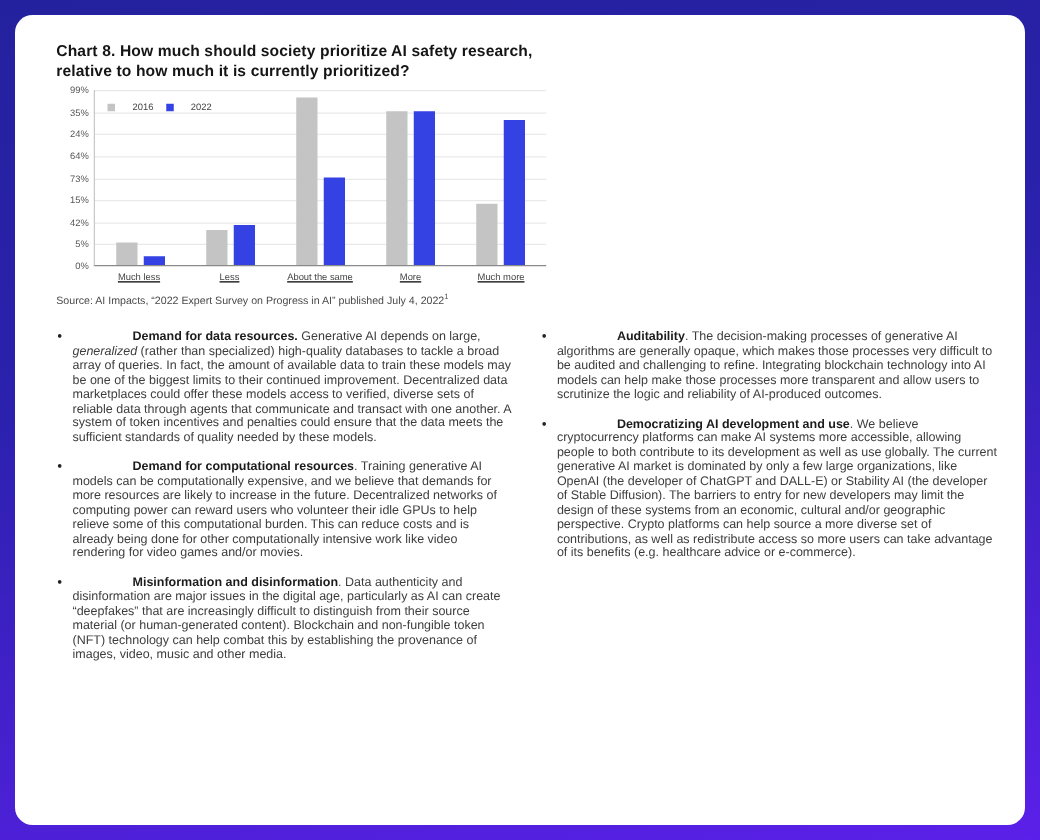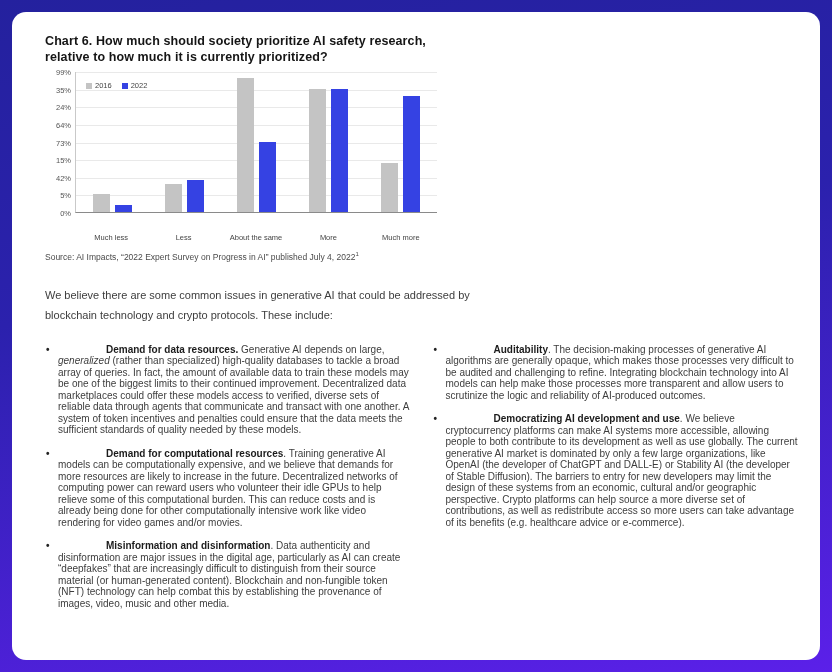--- a/index.html
+++ b/index.html
@@ -28,32 +28,32 @@
   .plot-col { width:362px; }
   .plot {
     position:relative; width:362px; height:141px;
     border-left:1px solid #c9c9c9; border-bottom:1px solid #8a8a8a;
   }
   .gridline { position:absolute; left:0; right:0; height:1px; background:#e9e9e9; }
   .legend {
     position:absolute; left:10px; top:9px; display:flex; gap:10px;
     font-size:7.5px; color:#444; align-items:center;
   }
-  .legend-item { display:flex; align-items:center; gap:3px; }
+  .legend-item { display:flex; align-items:center; gap:14px; }
   .legend-swatch { width:6px; height:6px; display:inline-block; }
   .groups {
     position:absolute; left:0; right:0; bottom:0; top:0;
     display:flex;
   }
   .group {
     flex:1; display:flex; align-items:flex-end; justify-content:center;
     gap:5px; height:100%;
   }
   .bar { width:17px; }
-  .x-labels { display:flex; width:362px; margin-top:20px; }
+  .x-labels { display:flex; width:362px; margin-top:4px;text-decoration:underline; }
   .x-label { flex:1; text-align:center; font-size:7.5px; color:#444; }
   .source { margin-top:9px; font-size:8.5px; color:#4a4a4a; }
   .source sup { font-size:6px; }
   .intro {
     margin-top:23px; font-size:11px; line-height:20px; color:#3d3d3d;
     width:430px;
   }
   .columns { display:flex; gap:22px; margin-top:19px; padding-right:2px; }
   .col { flex:1; }
   .col ul { list-style:none; }
@@ -66,21 +66,21 @@
     font-size:10px; color:#222; font-weight:bold;
   }
   .col li b { color:#1c1c1c;margin-left:48px; }
   .seg-i { font-style:italic; }
 </style>
 </head>
 <body>
 
 <div class="card">
 
-  <div class="chart-title">Chart 6. How much should society prioritize AI safety research, relative to how much it is currently prioritized?</div>
+  <div class="chart-title">Chart 8. How much should society prioritize AI safety research, relative to how much it is currently prioritized?</div>
 
   <div class="chart-wrap">
     <div class="y-labels" id="y-labels">
         <div class="y-tick" style="top: 141px;">0%</div>
         <div class="y-tick" style="top: 123.375px;">5%</div>
         <div class="y-tick" style="top: 105.75px;">42%</div>
         <div class="y-tick" style="top: 88.125px;">15%</div>
         <div class="y-tick" style="top: 70.5px;">73%</div>
         <div class="y-tick" style="top: 52.875px;">64%</div>
         <div class="y-tick" style="top: 35.25px;">24%</div>
@@ -135,21 +135,20 @@
           <div class="x-label">Less</div>
           <div class="x-label">About the same</div>
           <div class="x-label">More</div>
           <div class="x-label">Much more</div>
         </div>
     </div>
   </div>
 
   <div class="source"><span>Source: AI Impacts, “2022 Expert Survey on Progress in AI” published July 4, 2022</span><sup>1</sup></div>
 
-  <div class="intro">We believe there are some common issues in generative AI that could be addressed by blockchain technology and crypto protocols. These include:</div>
 
   <div class="columns">
     <div class="col">
       <ul id="col-left">
           <li><b>Demand for data resources.</b><span> Generative AI depends on large, </span><span class="seg-i">generalized</span><span> (rather than specialized) high-quality databases to tackle a broad array of queries. In fact, the amount of available data to train these models may be one of the biggest limits to their continued improvement. Decentralized data marketplaces could offer these models access to verified, diverse sets of reliable data through agents that communicate and transact with one another. A system of token incentives and penalties could ensure that the data meets the sufficient standards of quality needed by these models.</span></li>
           <li><b>Demand for computational resources</b><span>. Training generative AI models can be computationally expensive, and we believe that demands for more resources are likely to increase in the future. Decentralized networks of computing power can reward users who volunteer their idle GPUs to help relieve some of this computational burden. This can reduce costs and is already being done for other computationally intensive work like video rendering for video games and/or movies.</span></li>
           <li><b>Misinformation and disinformation</b><span>. Data authenticity and disinformation are major issues in the digital age, particularly as AI can create “deepfakes” that are increasingly difficult to distinguish from their source material (or human-generated content). Blockchain and non-fungible token (NFT) technology can help combat this by establishing the provenance of images, video, music and other media.</span></li>
         </ul>
     </div>
     <div class="col">

